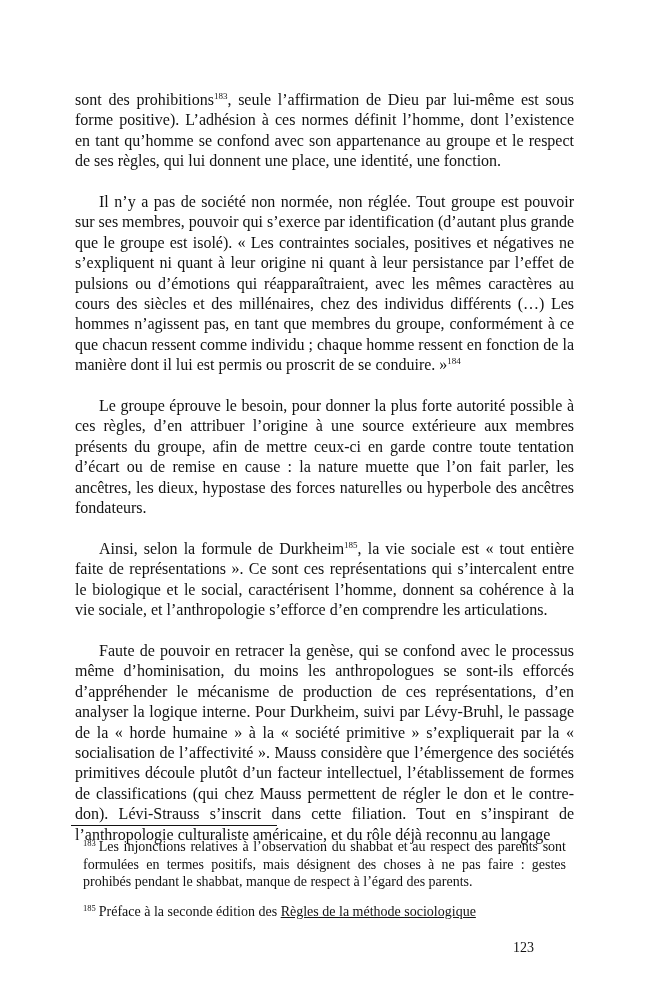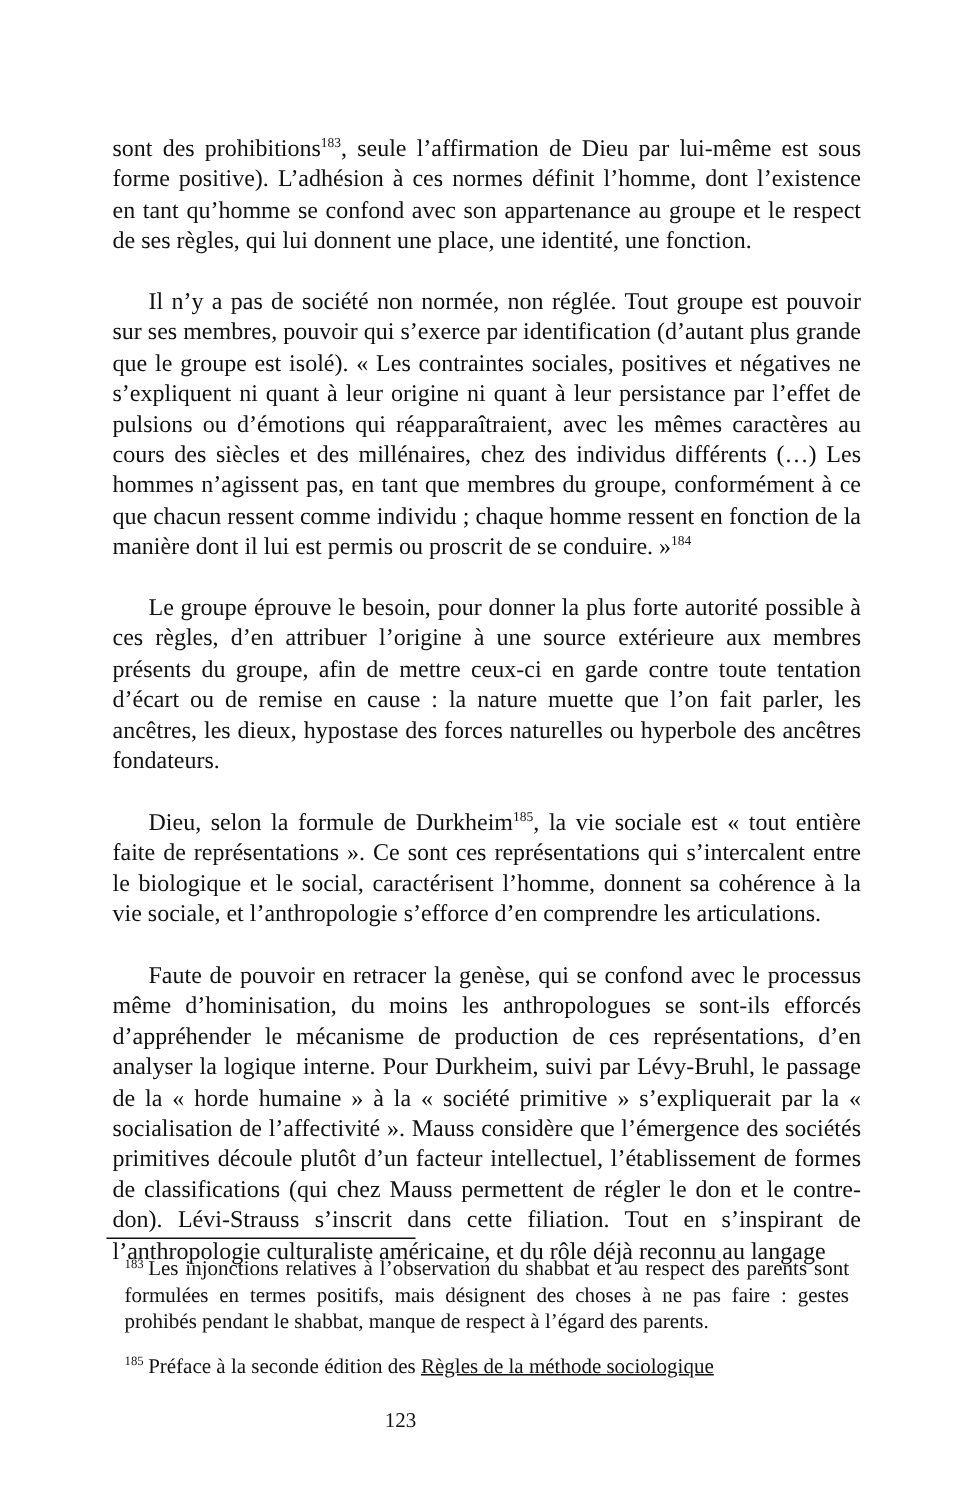--- a/index.html
+++ b/index.html
@@ -64,36 +64,36 @@
     margin-right: 3px;
   }
   .fn .title {
     text-decoration: underline;
   }
   .page-number {
     position: absolute;
     left: 0;
     width: 534px;
     top: 939px;
-    text-align: center;
+    text-align: right;
     font-size: 14px;
     line-height: 18px;
   }
 </style>
 </head>
 <body>
 
 <div class="page">
   <p class="para"><span>sont des prohibitions</span><sup class="fnref">183</sup><span>, seule l’affirmation de Dieu par lui-même est sous forme positive). L’adhésion à ces normes définit l’homme, dont l’existence en tant qu’homme se confond avec son appartenance au groupe et le respect de ses règles, qui lui donnent une place, une identité, une fonction.</span></p>
 
   <p class="para indent"><span>Il  n’y a pas de société non normée, non réglée. Tout groupe est pouvoir sur ses membres, pouvoir qui s’exerce par identification (d’autant plus grande que le groupe est isolé). « Les contraintes sociales, positives et négatives ne s’expliquent ni quant à leur origine ni quant à leur persistance par l’effet de pulsions ou d’émotions qui réapparaîtraient, avec les mêmes caractères au cours des siècles et des millénaires, chez des individus différents (…) Les hommes n’agissent pas, en tant que membres du groupe, conformément à ce que chacun ressent comme individu ; chaque homme ressent en fonction de la manière dont il lui est permis ou proscrit de se conduire. »</span><sup class="fnref">184</sup></p>
 
   <p class="para indent"><span>Le groupe éprouve le besoin, pour donner la plus forte autorité possible à ces règles, d’en attribuer l’origine à une source extérieure aux membres présents du groupe, afin de mettre ceux-ci en garde contre toute tentation d’écart ou de remise en cause : la nature muette que l’on fait parler, les ancêtres, les dieux, hypostase des forces naturelles ou hyperbole des ancêtres fondateurs.</span></p>
 
-  <p class="para indent"><span>Dieu, selon la formule de Durkheim</span><sup class="fnref">185</sup><span>, la vie sociale est « tout entière faite de représentations ». Ce sont ces représentations qui s’intercalent entre le biologique et le social, caractérisent l’homme, donnent sa cohérence à la vie sociale, et l’anthropologie s’efforce d’en comprendre les articulations.</span></p>
+  <p class="para indent"><span>Ainsi, selon la formule de Durkheim</span><sup class="fnref">185</sup><span>, la vie sociale est « tout entière faite de représentations ». Ce sont ces représentations qui s’intercalent entre le biologique et le social, caractérisent l’homme, donnent sa cohérence à la vie sociale, et l’anthropologie s’efforce d’en comprendre les articulations.</span></p>
 
   <p class="para indent"><span>Faute de pouvoir en retracer la genèse, qui se confond avec le processus même d’hominisation, du moins les anthropologues se sont-ils efforcés d’appréhender le mécanisme de production de ces représentations, d’en analyser la logique interne. Pour Durkheim, suivi par Lévy-Bruhl, le passage de la « horde humaine » à la « société primitive » s’expliquerait par la « socialisation de l’affectivité ». Mauss considère que l’émergence des sociétés primitives découle plutôt d’un facteur intellectuel, l’établissement de formes de classifications (qui chez Mauss permettent de régler le don et le contre-don). Lévi-Strauss s’inscrit dans cette filiation. Tout en s’inspirant de l’anthropologie culturaliste américaine, et du rôle déjà reconnu au langage</span></p>
 </div>
 
 <div class="footnotes">
   <div class="fn-rule"></div>
   <p class="fn"><sup>183</sup><span>Les injonctions relatives à l’observation du shabbat et au respect des parents sont formulées en termes positifs, mais désignent des choses à ne pas faire : gestes prohibés pendant le shabbat, manque de respect à l’égard des parents.</span></p>
   <p class="fn"><sup>185</sup><span>Préface à la seconde édition des </span><span class="title">Règles de la méthode sociologique</span></p>
 </div>
 

